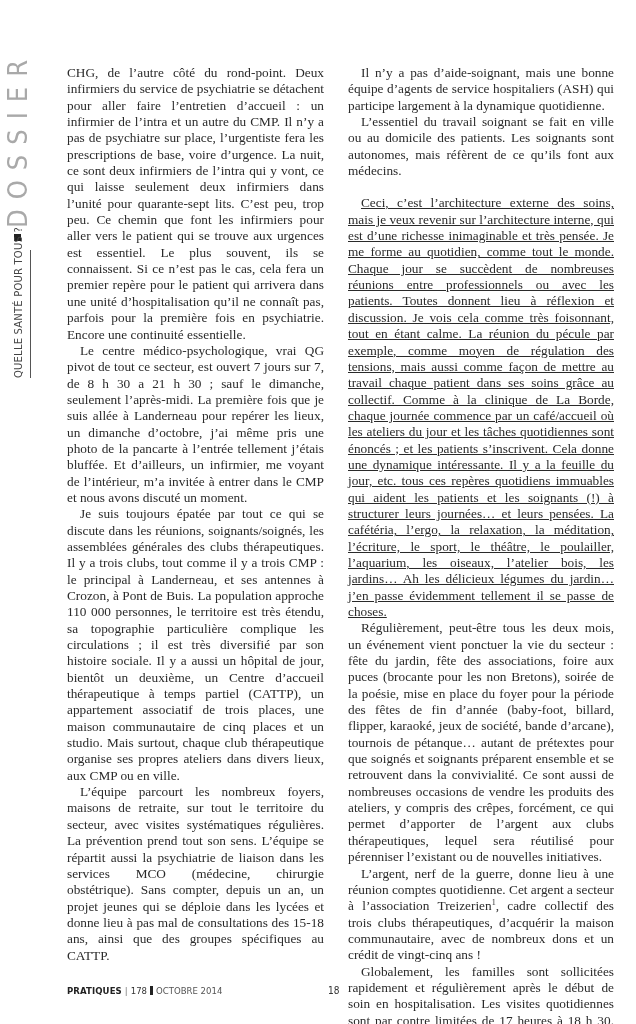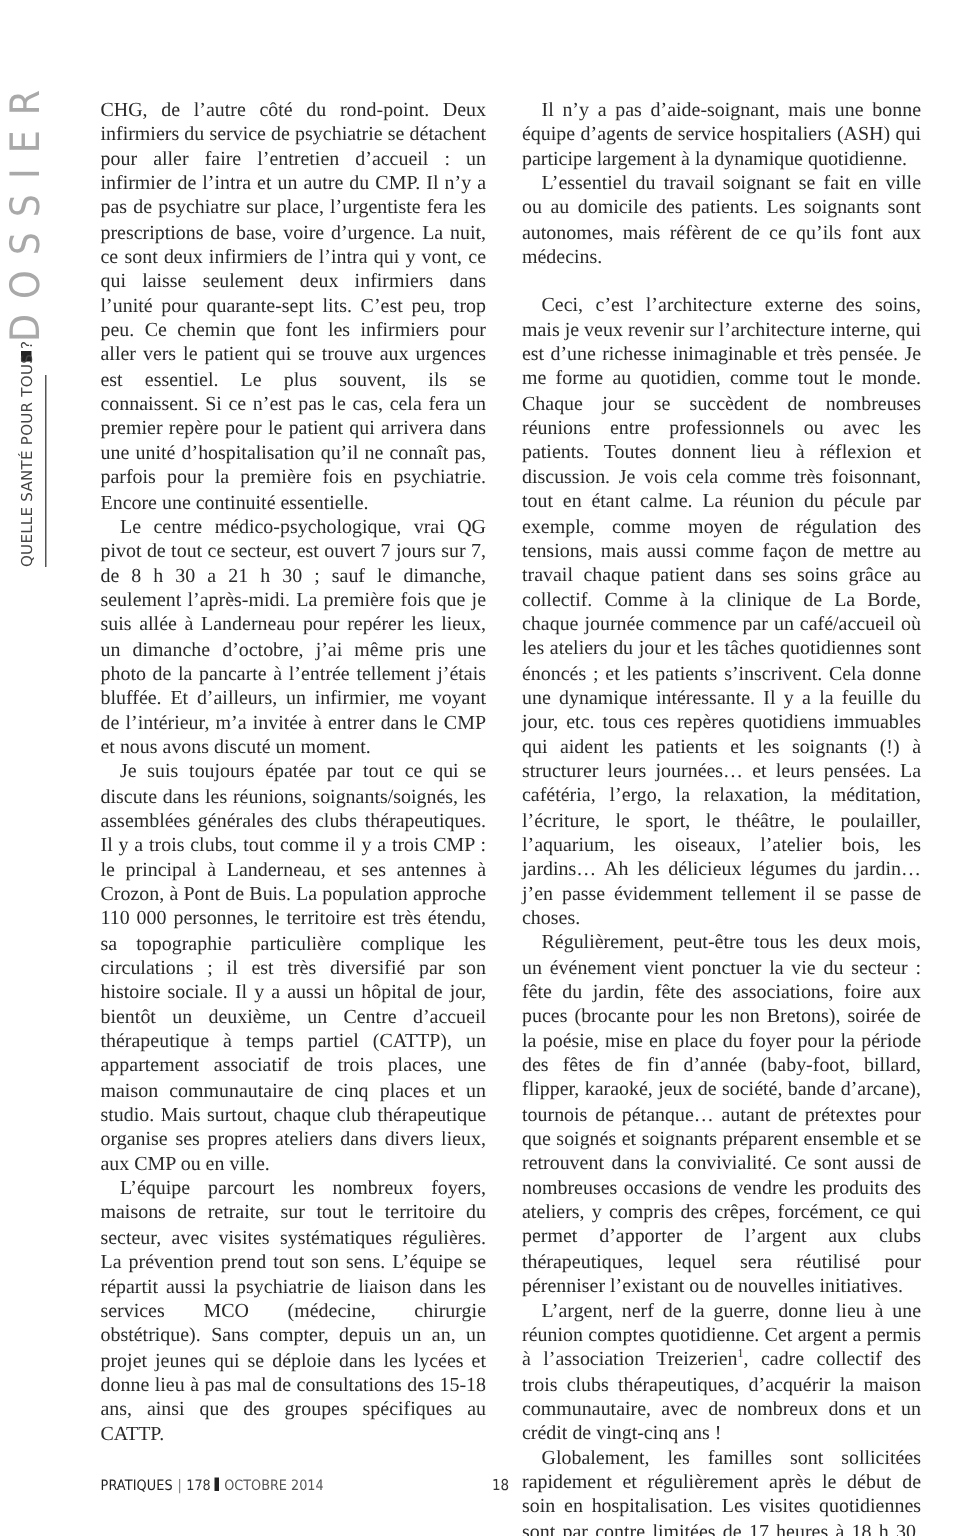--- a/index.html
+++ b/index.html
@@ -31,30 +31,30 @@
   .col {
     position: absolute; top: 65px;
     font-family: "Liberation Serif", "DejaVu Serif", serif;
     font-size: 13.3px; line-height: 16.35px; color: #2a2a2a;
     text-align: justify; hyphens: manual;
   }
   .col-left { left: 67px; width: 257px; }
   .col-right { left: 348px; width: 266px; }
   .col p { margin: 0; text-indent: 13px; }
   .col p.noindent { text-indent: 0; }
-  .col p.gap { margin-top: 16px; }
+  .col p.gap { margin-top: 16px; text-decoration: underline; }
   sup { font-size: 8px; line-height: 0; vertical-align: super; }
 
   
   .footer {
     position: absolute; left: 67px; top: 985px;
     font-family: "DejaVu Sans Condensed", "DejaVu Sans", sans-serif;
     font-size: 9.5px; color: #333; white-space: nowrap;
   }
-  .footer .mag { font-weight: normal; color: #222; letter-spacing: 0.1px; }
+  .footer .mag { font-weight: bold; color: #222; letter-spacing: 0.1px; }
   .footer .sep { color: #777; margin: 0 3px; }
   .footer .bar { display: inline-block; width: 3px; height: 9px; background: #222; margin: 0 3px; vertical-align: -1px; }
   .footer .date { color: #555; }
   .page-num {
     position: absolute; left: 328px; top: 985px;
     font-family: "DejaVu Sans Condensed", "DejaVu Sans", sans-serif; font-size: 10px; color: #333;
   }
 </style>
 </head>
 <body>
@@ -72,21 +72,21 @@
     <p>Je suis toujours épatée par tout ce qui se discute dans les réunions, soignants/soignés, les assemblées générales des clubs thérapeutiques. Il y a trois clubs, tout comme il y a trois CMP : le principal à Landerneau, et ses antennes à Crozon, à Pont de Buis. La population approche 110 000 personnes, le territoire est très étendu, sa topographie particulière complique les circulations ; il est très diversifié par son histoire sociale. Il y a aussi un hôpital de jour, bientôt un deuxième, un Centre d’accueil thérapeutique à temps partiel (CATTP), un appartement associatif de trois places, une maison communautaire de cinq places et un studio. Mais surtout, chaque club thérapeutique organise ses propres ateliers dans divers lieux, aux CMP ou en ville.</p>
     <p>L’équipe parcourt les nombreux foyers, maisons de retraite, sur tout le territoire du secteur, avec visites systématiques régulières. La prévention prend tout son sens. L’équipe se répartit aussi la psychiatrie de liaison dans les services MCO (médecine, chirurgie obstétrique). Sans compter, depuis un an, un projet jeunes qui se déploie dans les lycées et donne lieu à pas mal de consultations des 15-18 ans, ainsi que des groupes spécifiques au CATTP.</p>
 
   </div>
 
   <div class="col col-right">
     <p>Il n’y a pas d’aide-soignant, mais une bonne équipe d’agents de service hospitaliers (ASH) qui participe largement à la dynamique quotidienne.</p>
     <p>L’essentiel du travail soignant se fait en ville ou au domicile des patients. Les soignants sont autonomes, mais réfèrent de ce qu’ils font aux médecins.</p>
     <p class="gap">Ceci, c’est l’architecture externe des soins, mais je veux revenir sur l’architecture interne, qui est d’une richesse inimaginable et très pensée. Je me forme au quotidien, comme tout le monde. Chaque jour se succèdent de nombreuses réunions entre professionnels ou avec les patients. Toutes donnent lieu à réflexion et discussion. Je vois cela comme très foisonnant, tout en étant calme. La réunion du pécule par exemple, comme moyen de régulation des tensions, mais aussi comme façon de mettre au travail chaque patient dans ses soins grâce au collectif. Comme à la clinique de La Borde, chaque journée commence par un café/accueil où les ateliers du jour et les tâches quotidiennes sont énoncés ; et les patients s’inscrivent. Cela donne une dynamique intéressante. Il y a la feuille du jour, etc. tous ces repères quotidiens immuables qui aident les patients et les soignants (!) à structurer leurs journées… et leurs pensées. La cafétéria, l’ergo, la relaxation, la méditation, l’écriture, le sport, le théâtre, le poulailler, l’aquarium, les oiseaux, l’atelier bois, les jardins… Ah les délicieux légumes du jardin… j’en passe évidemment tellement il se passe de choses.</p>
     <p>Régulièrement, peut-être tous les deux mois, un événement vient ponctuer la vie du secteur : fête du jardin, fête des associations, foire aux puces (brocante pour les non Bretons), soirée de la poésie, mise en place du foyer pour la période des fêtes de fin d’année (baby-foot, billard, flipper, karaoké, jeux de société, bande d’arcane), tournois de pétanque… autant de prétextes pour que soignés et soignants préparent ensemble et se retrouvent dans la convivialité. Ce sont aussi de nombreuses occasions de vendre les produits des ateliers, y compris des crêpes, forcément, ce qui permet d’apporter de l’argent aux clubs thérapeutiques, lequel sera réutilisé pour pérenniser l’existant ou de nouvelles initiatives.</p>
-    <p><span>L’argent, nerf de la guerre, donne lieu à une réunion comptes quotidienne. Cet argent a permis à l’association Treizerien</span><sup>1</sup><span>, cadre collectif des trois clubs thérapeutiques, d’acquérir la maison communautaire, avec de nombreux dons et un crédit de vingt-cinq ans !</span></p>
+    <p><span>L’argent, nerf de la guerre, donne lieu à une réunion comptes quotidienne. Cet argent a secteur à l’association Treizerien</span><sup>1</sup><span>, cadre collectif des trois clubs thérapeutiques, d’acquérir la maison communautaire, avec de nombreux dons et un crédit de vingt-cinq ans !</span></p>
     <p>Globalement, les familles sont sollicitées rapidement et régulièrement après le début de soin en hospitalisation. Les visites quotidiennes sont par contre limitées de 17 heures à 18 h 30. Pour ne pas empêcher les patients de participer à tout ce qui se passe dans le secteur.</p>
 
   </div>
 
   <div class="footer">
     <span class="mag">PRATIQUES</span><span class="sep">|</span><span>178</span><span class="bar"></span><span class="date">OCTOBRE 2014</span>
   </div>
   <div class="page-num">18</div>
 </div>
 

